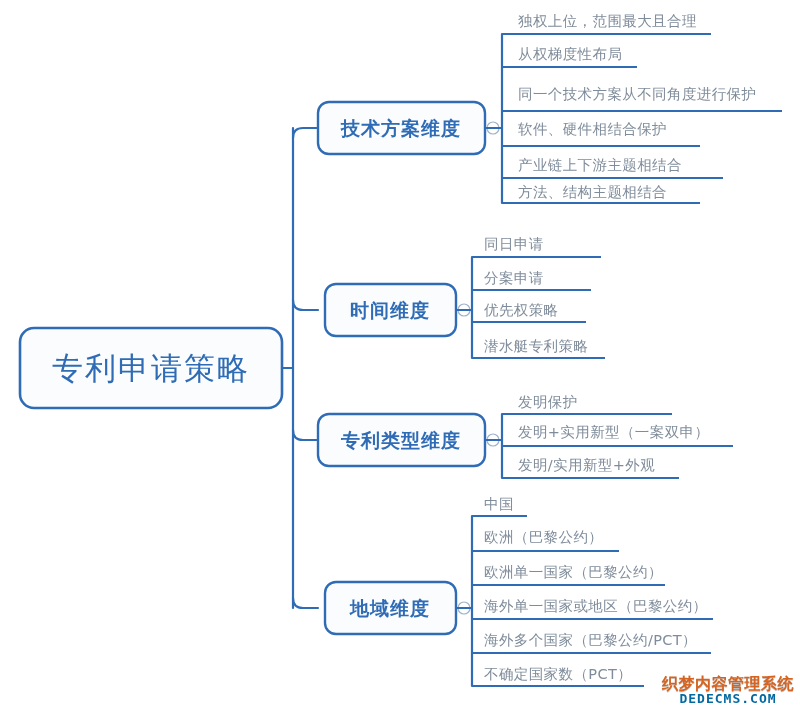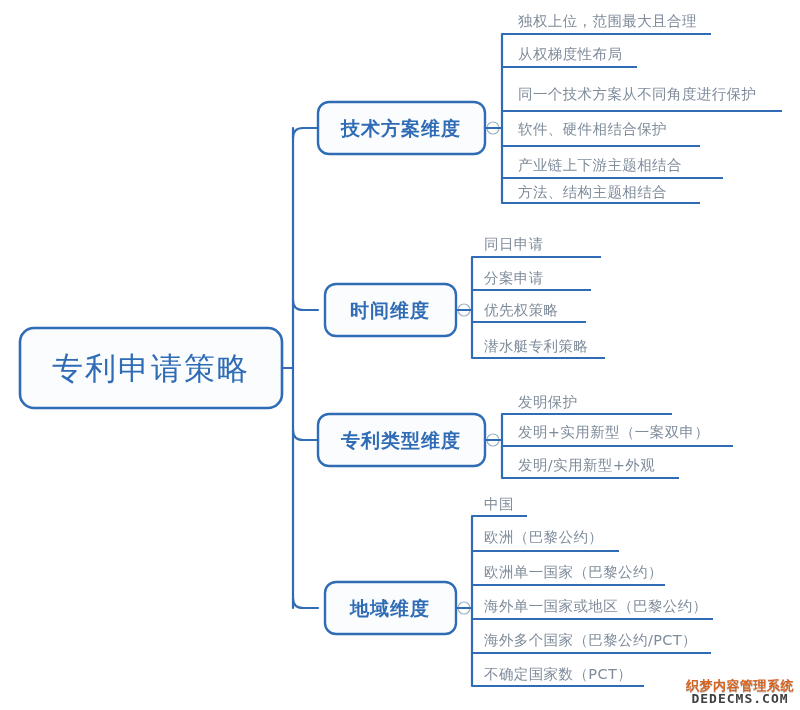--- a/index.html
+++ b/index.html
@@ -31,26 +31,26 @@
   .leaf-label{
     font-family:"DejaVu Sans","Liberation Sans",sans-serif;
     font-size:14.5px;fill:#7f8c9b;letter-spacing:0.4px;
   }
   .toggle-c{fill:#ffffff;stroke:#9fb3c8;stroke-width:1.2;}
   .toggle-m{stroke:#9fb3c8;stroke-width:1.2;stroke-linecap:round;}
 
   .wm{position:absolute;right:6px;bottom:4px;text-align:center;line-height:1.05;}
   .wm-cn{
     font-family:"DejaVu Sans","Liberation Sans",sans-serif;
-    font-size:13px;font-weight:700;color:#d6631f;
+    font-size:16px;font-weight:700;color:#d6631f;
     text-shadow:0 1px 0 rgba(0,0,0,.25);letter-spacing:0.5px;
   }
   .wm-en{
     font-family:"DejaVu Sans Mono","Liberation Mono",monospace;
-    font-size:13px;font-weight:700;color:#404040;letter-spacing:1px;
+    font-size:13px;font-weight:700;color:#0369a1;letter-spacing:1px;
   }
 </style>
 </head>
 <body>
 
 <svg id="map" viewBox="0 0 800 710">
 
   <g>
     <rect class="root-box" x="20" y="328" width="262" height="80" rx="14" ry="14"></rect>
     <text class="root-label" x="151" y="370" text-anchor="middle">专利申请策略</text>

